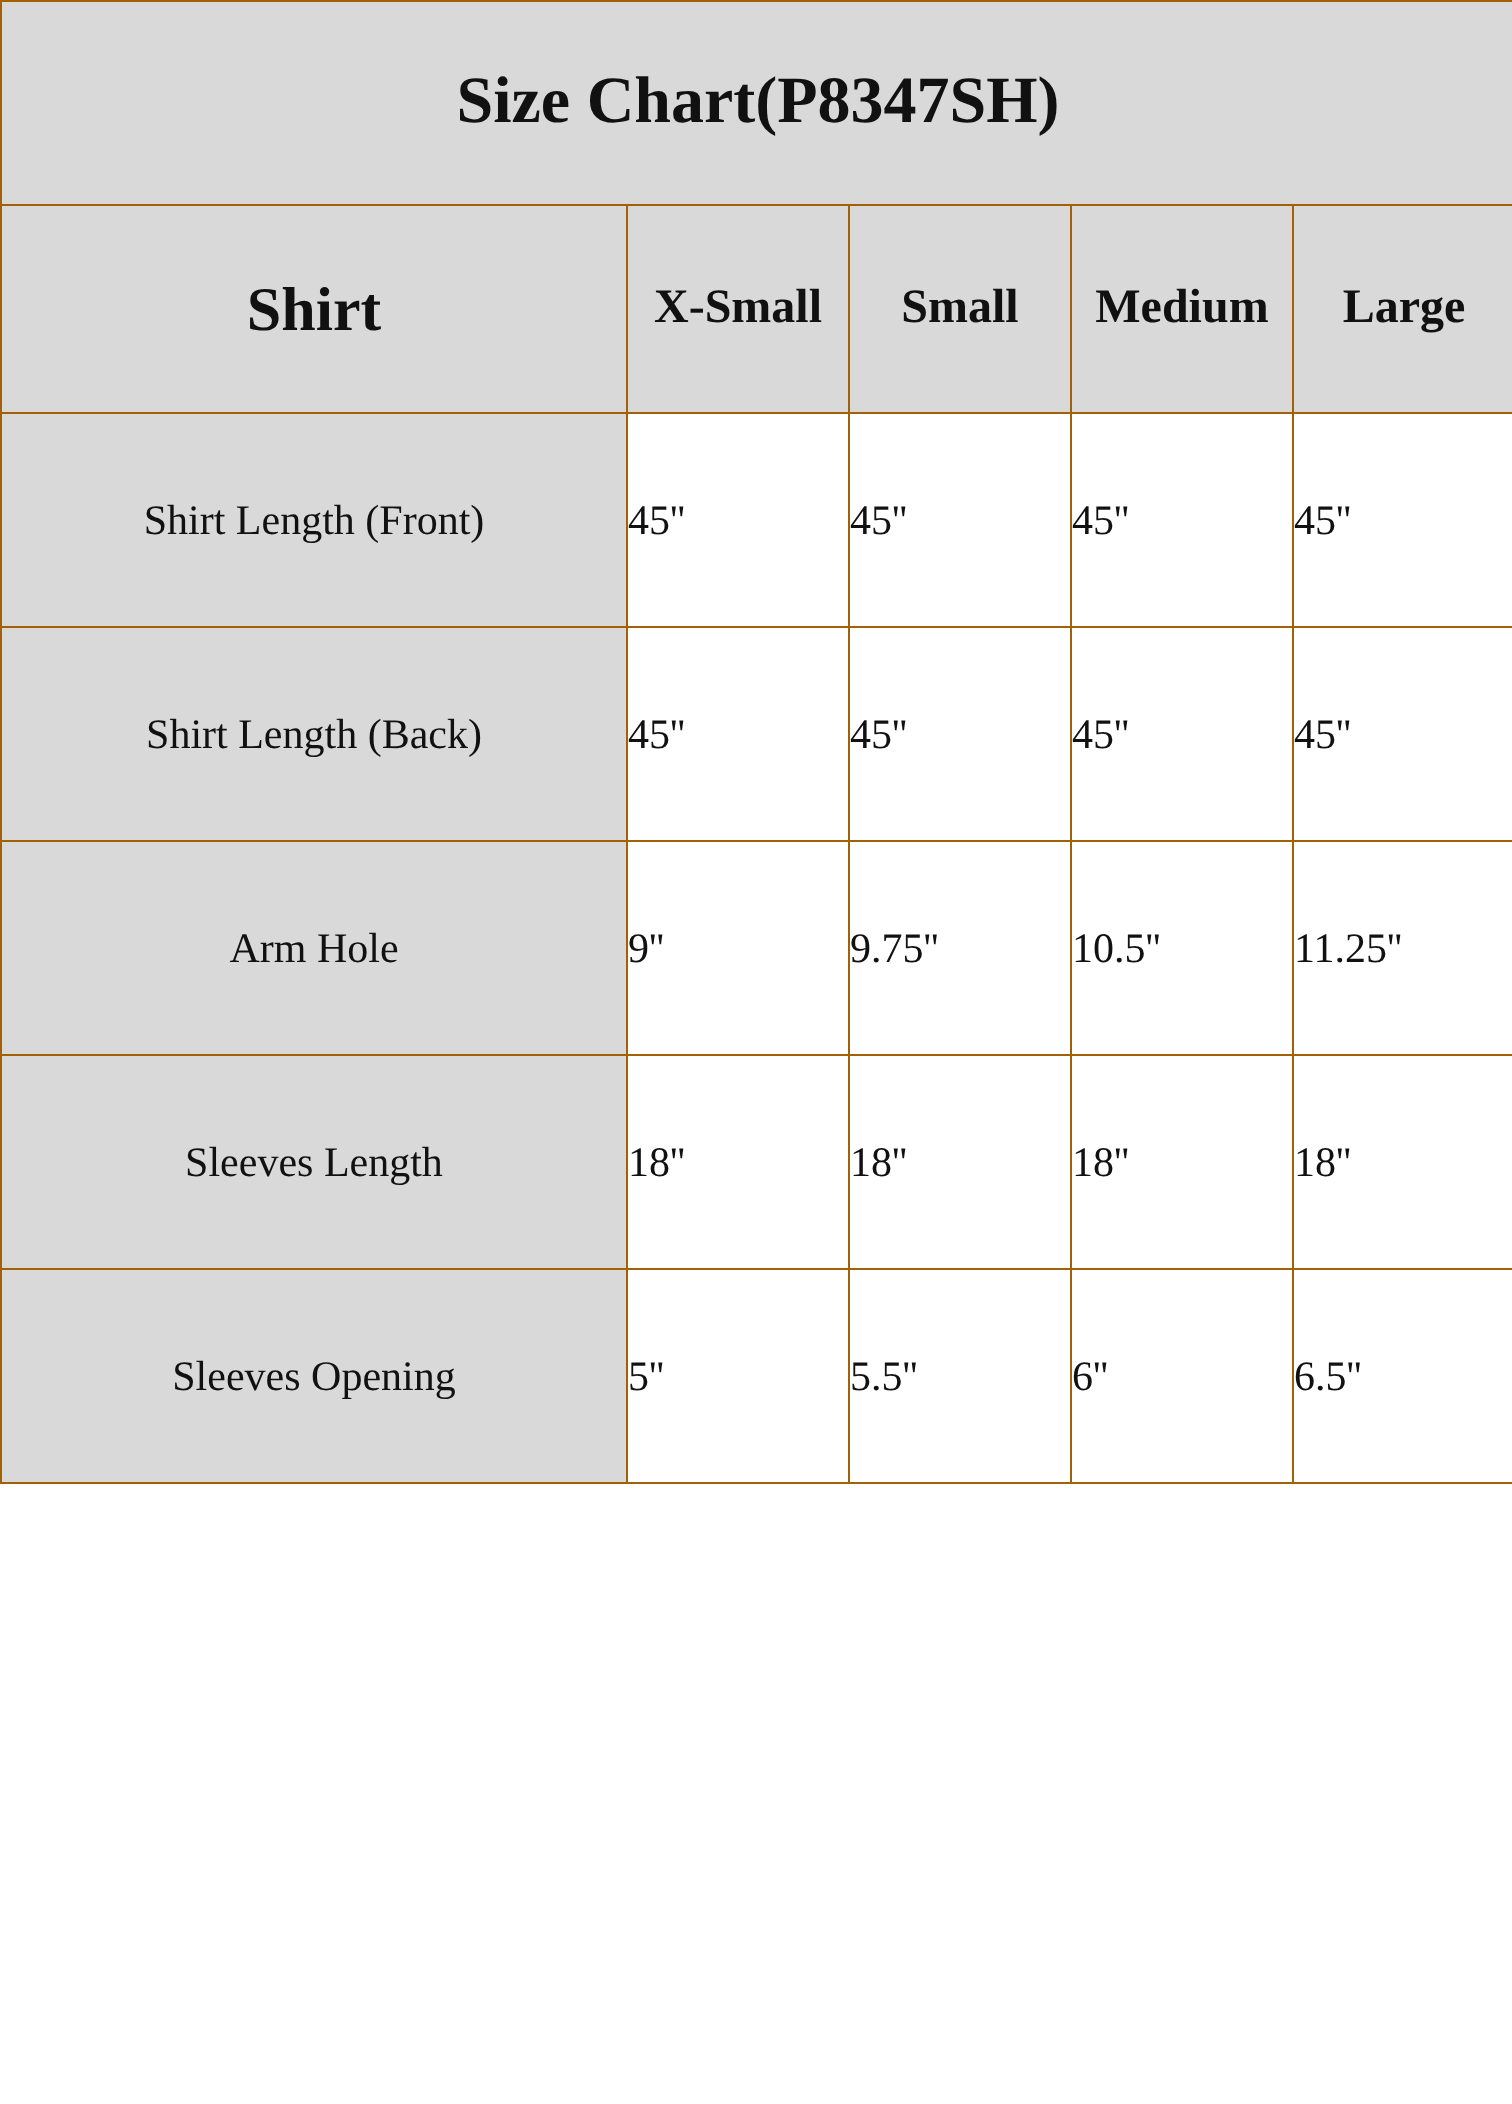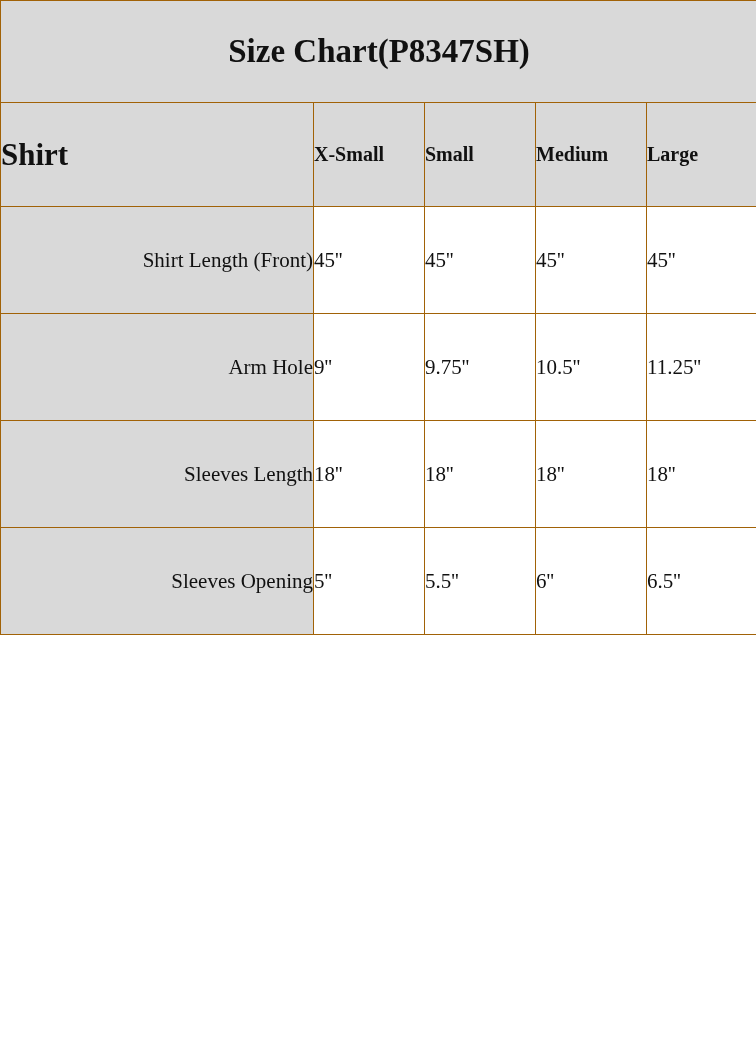--- a/index.html
+++ b/index.html
@@ -32,38 +32,38 @@
     font-size: 33px;
     font-weight: bold;
     height: 101px;
     font-family: "Liberation Serif", serif;
     letter-spacing: 0px;
   }
   
   .header-row td {
     background: #d9d9d9;
     height: 103px;
-    text-align: left;
+    text-align: center;
     vertical-align: middle;
   }
   .header-label {
     font-size: 31px;
     font-weight: bold;
     text-align: center;
   }
   .header-size {
-    font-size: 20px;
+    font-size: 24px;
     font-weight: bold;
     text-align: center;
   }
   
   .row-label {
     background: #d9d9d9;
     font-size: 21px;
-    text-align: right;
+    text-align: center;
     padding-left: 9px;
     vertical-align: middle;
     height: 106px;
   }
   .row-value {
     background: #ffffff;
     font-size: 21px;
     text-align: left;
     vertical-align: middle;
   }
@@ -95,20 +95,27 @@
     </tr>
 
     <tr>
       <td class="row-label">Shirt Length (Front)</td>
       <td class="row-value">45''</td>
       <td class="row-value">45''</td>
       <td class="row-value">45''</td>
       <td class="row-value">45''</td>
     </tr>
 
+    <tr>
+      <td class="row-label">Shirt Length (Back)</td>
+      <td class="row-value">45''</td>
+      <td class="row-value">45''</td>
+      <td class="row-value">45''</td>
+      <td class="row-value">45''</td>
+    </tr>
 
 
 
     <tr>
       <td class="row-label">Arm Hole</td>
       <td class="row-value">9''</td>
       <td class="row-value">9.75''</td>
       <td class="row-value">10.5''</td>
       <td class="row-value">11.25''</td>
     </tr>

